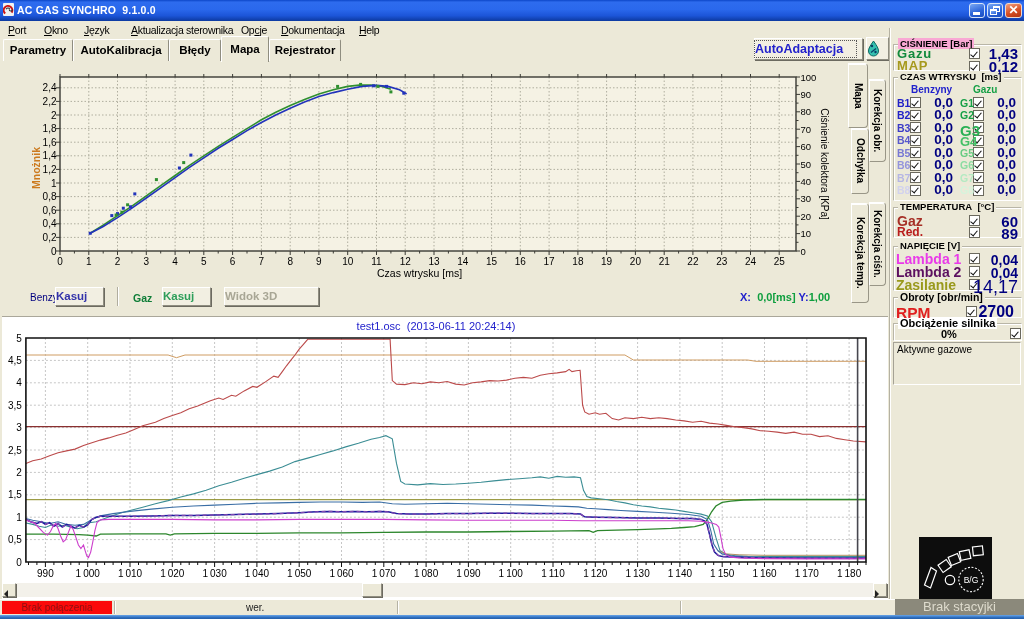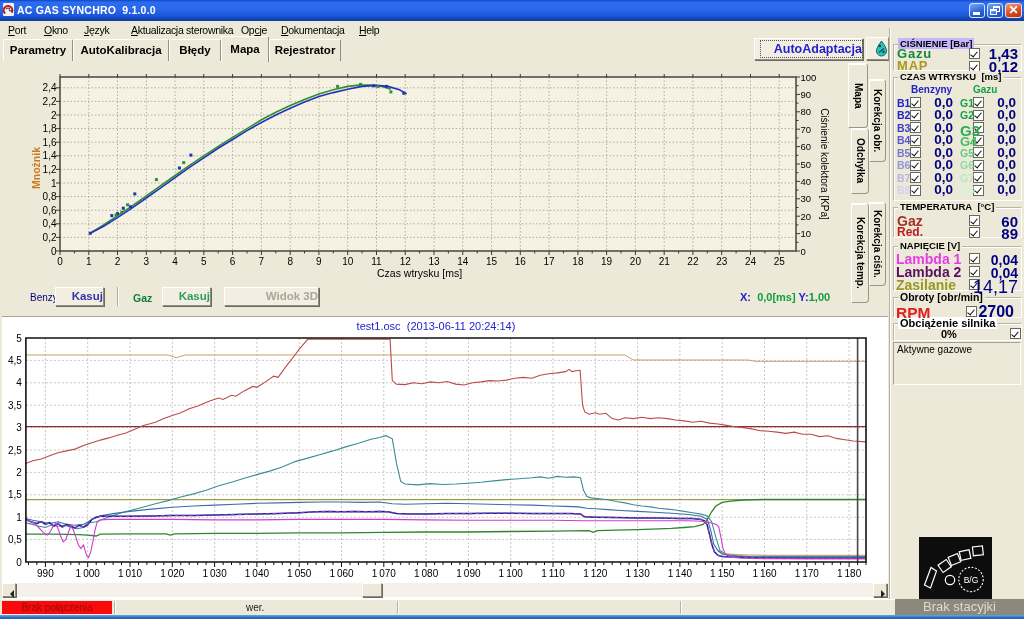--- a/index.html
+++ b/index.html
@@ -1,18 +1,18 @@
 <!DOCTYPE html>
 <html><head><meta charset="utf-8">
 <style>
 *{margin:0;padding:0;box-sizing:border-box;-webkit-font-smoothing:antialiased}
 html,body{width:1024px;height:619px;overflow:hidden;font-family:"Liberation Sans",sans-serif;background:#ece9d8;position:relative}
 .cb{position:absolute;background:#fff;border:1px solid #6b695e}
 .cb::after{content:'';position:absolute;left:2.2px;top:0.5px;width:3px;height:6px;border:solid #101010;border-width:0 1.7px 1.7px 0;transform:rotate(40deg)}
-.btn{position:absolute;background:#f2efe2;border:1px solid #8f8d80;border-top-color:#fff;border-left-color:#fff;box-shadow:1px 1px 0 #6c6a60;text-align:right;font-weight:bold}
+.btn{position:absolute;background:#f2efe2;border:1px solid #8f8d80;border-top-color:#fff;border-left-color:#fff;box-shadow:1px 1px 0 #6c6a60;text-align:left;font-weight:bold}
 .menuitem{position:absolute;top:24px;font-size:10.5px;letter-spacing:-0.3px;color:#000}
 .menuitem u{text-decoration:underline}
 .tab{position:absolute;background:#ece9d8;border:1px solid #8f8d80;border-bottom:none;border-top-color:#fff;border-left-color:#fff;border-radius:2px 2px 0 0;text-align:center;font-weight:bold;font-size:11.5px;color:#000}
 </style></head>
 <body>
 
 <div style="position:absolute;left:0;top:0;width:1024px;height:21px;background:linear-gradient(180deg,#0c46c8 0%,#2e6cee 10%,#2a68ec 45%,#1c55d8 75%,#1040ad 94%,#0c3aa0 100%)"></div>
 <svg style="position:absolute;left:3px;top:3px" width="11" height="13" viewBox="0 0 11 13">
     <rect width="11" height="13" rx="1" fill="#f2f2f2"></rect>
     <path d="M2.2 10.5 A4.3 4.3 0 1 1 8.6 9.6" stroke="#cc1414" stroke-width="2" fill="none"></path>
@@ -215,21 +215,21 @@
 <div style="position:absolute;left:114px;top:601px;width:1px;height:13px;background:#b5b2a3;box-shadow:1px 0 0 #fff"></div>
 <div style="position:absolute;left:246px;top:602px;font-size:10px;color:#222">wer.</div>
 <div style="position:absolute;left:397px;top:601px;width:1px;height:13px;background:#b5b2a3;box-shadow:1px 0 0 #fff"></div>
 <div style="position:absolute;left:680px;top:601px;width:1px;height:13px;background:#b5b2a3;box-shadow:1px 0 0 #fff"></div>
 <div style="position:absolute;left:895px;top:599px;width:129px;height:16px;background:#8b897b;text-align:center;font-size:13px;color:#dedbcd;line-height:16px">Brak stacyjki</div>
 
 <div style="position:absolute;left:0;top:615px;width:1024px;height:4px;background:linear-gradient(180deg,#6aa6e8,#2e6fc0 60%,#255da6)"></div>
 
 <div style="position:absolute;left:889px;top:28px;width:1px;height:571px;background:#b5b2a3;box-shadow:1px 0 0 #fff"></div>
 <div style="position:absolute;left:893px;top:44px;width:129px;height:27px;border:1px solid #b9b6a7;border-right-color:#fff;border-bottom-color:#fff;box-shadow:1px 1px 0 #fff inset"></div>
-<div style="position:absolute;left:898px;top:38px;background:#c4b5fd;padding:0 2px;font-size:9.5px;font-weight:bold;color:#000;white-space:nowrap">CIŚNIENIE [Bar]</div>
+<div style="position:absolute;left:898px;top:38px;background:#f9a8d4;padding:0 2px;font-size:9.5px;font-weight:bold;color:#000;white-space:nowrap">CIŚNIENIE [Bar]</div>
 <div style="position:absolute;z-index:3;left:897px;top:46px;font-size:13px;font-weight:bold;color:#128a3c;white-space:nowrap"><span style="letter-spacing:0.8px">Gazu</span></div>
 <div class="cb" style="left:969px;top:48px;width:11px;height:11px"></div>
 <div style="position:absolute;z-index:3;right:6px;top:45px;font-size:15px;font-weight:bold;color:#000080;white-space:nowrap">1,43</div>
 <div style="position:absolute;z-index:3;left:897px;top:58px;font-size:13px;font-weight:bold;color:#a6991c;white-space:nowrap"><span style="letter-spacing:0.8px">MAP</span></div>
 <div class="cb" style="left:969px;top:61px;width:11px;height:11px"></div>
 <div style="position:absolute;z-index:3;right:6px;top:58px;font-size:15px;font-weight:bold;color:#000080;white-space:nowrap">0,12</div>
 <div style="position:absolute;left:893px;top:77px;width:129px;height:124px;border:1px solid #b9b6a7;border-right-color:#fff;border-bottom-color:#fff;box-shadow:1px 1px 0 #fff inset"></div>
 <div style="position:absolute;left:898px;top:71px;background:#ece9d8;padding:0 2px;font-size:9.5px;font-weight:bold;color:#000;white-space:nowrap">CZAS WTRYSKU&nbsp; [ms]</div>
 <div style="position:absolute;z-index:3;left:911px;top:84px;font-size:10px;font-weight:bold;color:#2121cc;white-space:nowrap">Benzyny</div>
 <div style="position:absolute;z-index:3;left:973px;top:84px;font-size:10px;font-weight:bold;color:#16a046;white-space:nowrap">Gazu</div>

